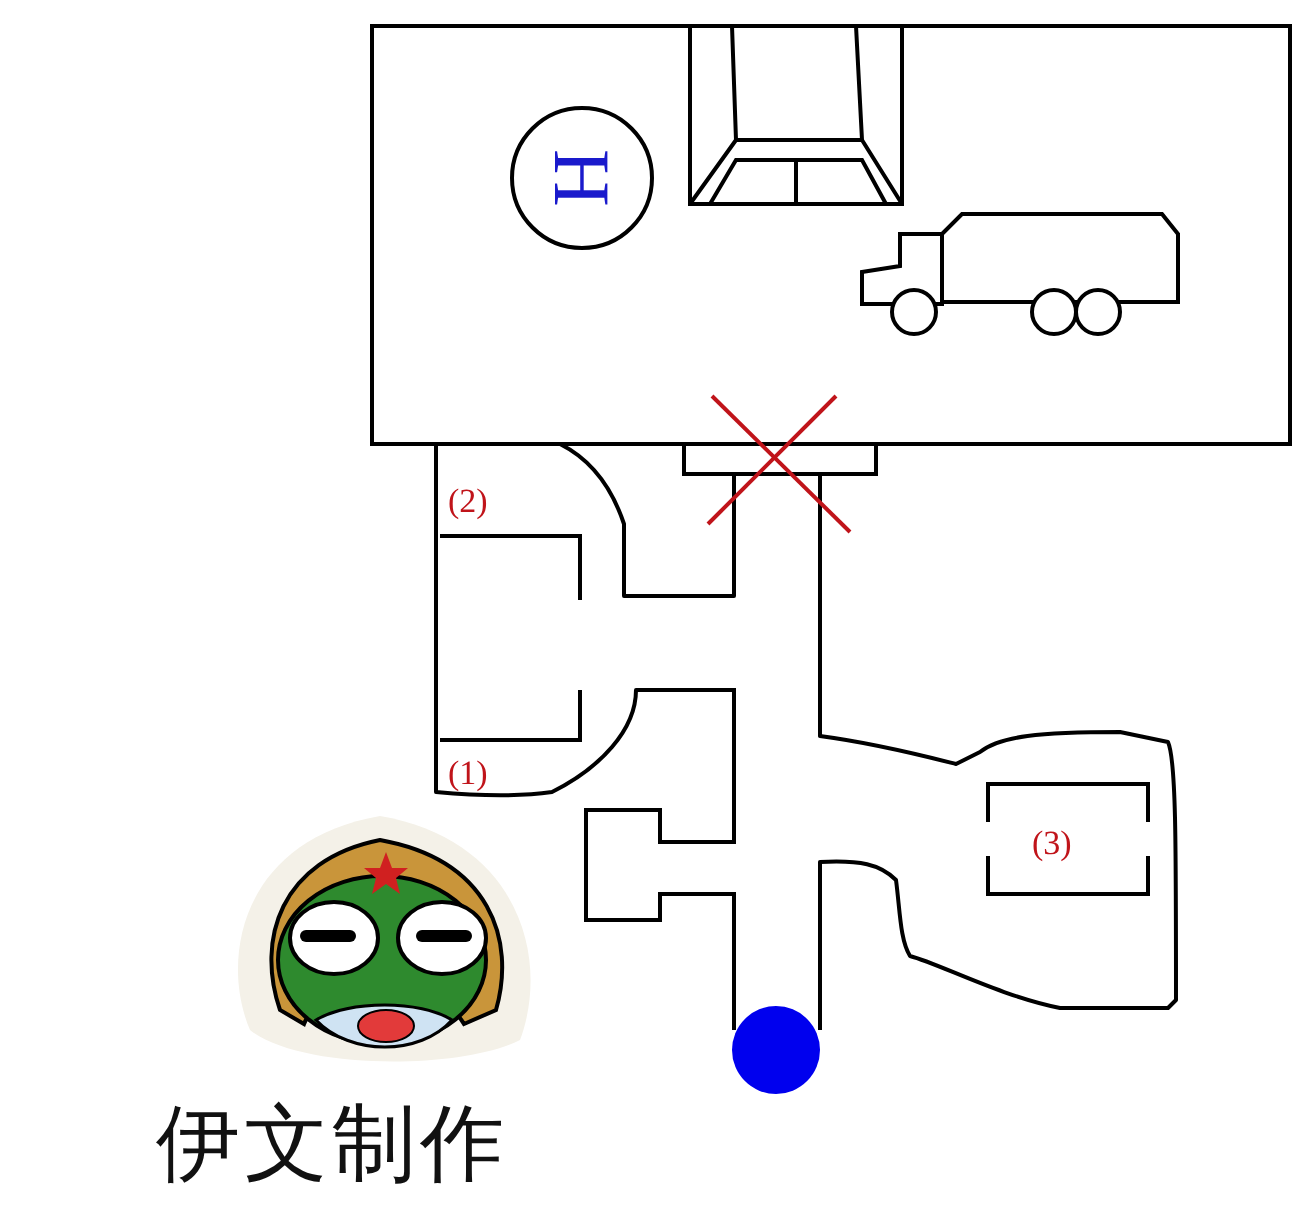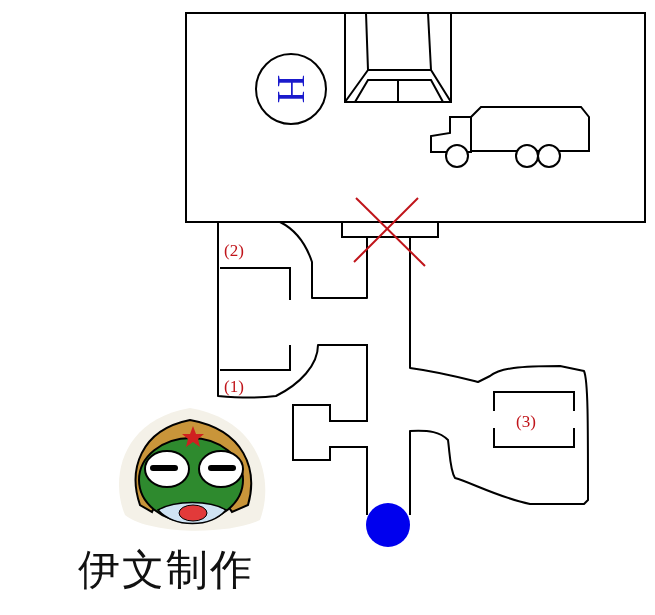--- a/index.html
+++ b/index.html
@@ -1,21 +1,21 @@
 <!DOCTYPE html>
 <html><head>
 <meta charset="utf-8">
 <style>
   html, body { margin: 0; padding: 0; background: #ffffff; }
   body { width: 655px; height: 615px; position: relative; overflow: hidden; font-family: "DejaVu Serif", serif; }
   svg { position: absolute; left: 0; top: 0; }
   .wall { fill: none; stroke: #000; stroke-width: 2; stroke-linejoin: miter; }
   .rough { fill: none; stroke: #000; stroke-width: 2; stroke-linejoin: round; stroke-linecap: round; }
   .label-red { fill: #c0141a; font-family: "Liberation Serif", serif; font-size: 17px; }
-  .caption { position: absolute; left: 78px; top: 552px; font-family: Liberation Mono, monospace; font-size: 42px; color: #111; letter-spacing: 2px; line-height: 1; }
+  .caption { position: absolute; left: 78px; top: 552px; font-family: Liberation Serif, serif; font-size: 42px; color: #111; letter-spacing: 2px; line-height: 1; }
 </style>
 </head>
 <body>
 
 <svg width="655" height="615" viewBox="0 0 655 615" xmlns="http://www.w3.org/2000/svg">
 
   <g>
     <rect class="wall" x="186" y="13" width="459" height="209"></rect>
 
     <g>

